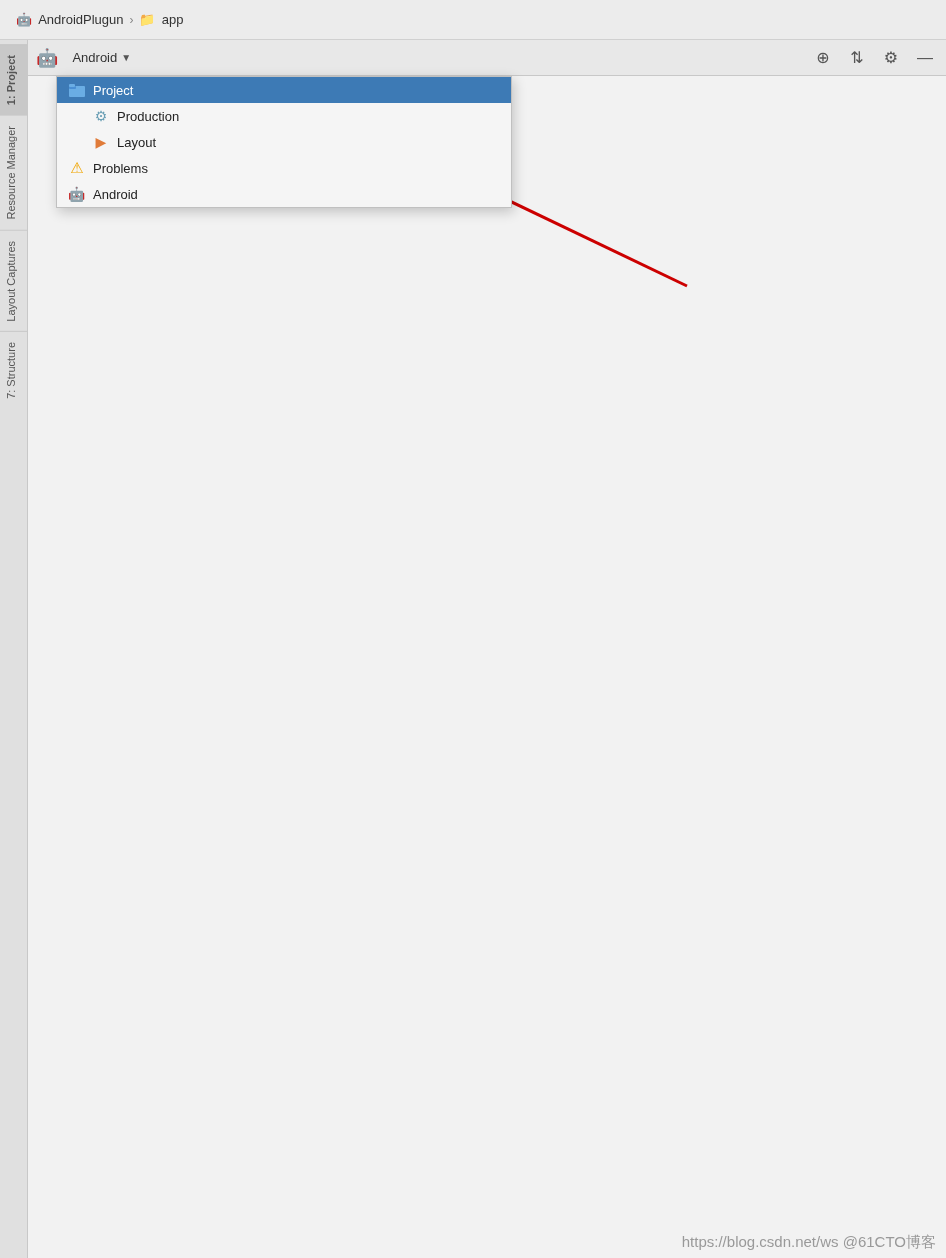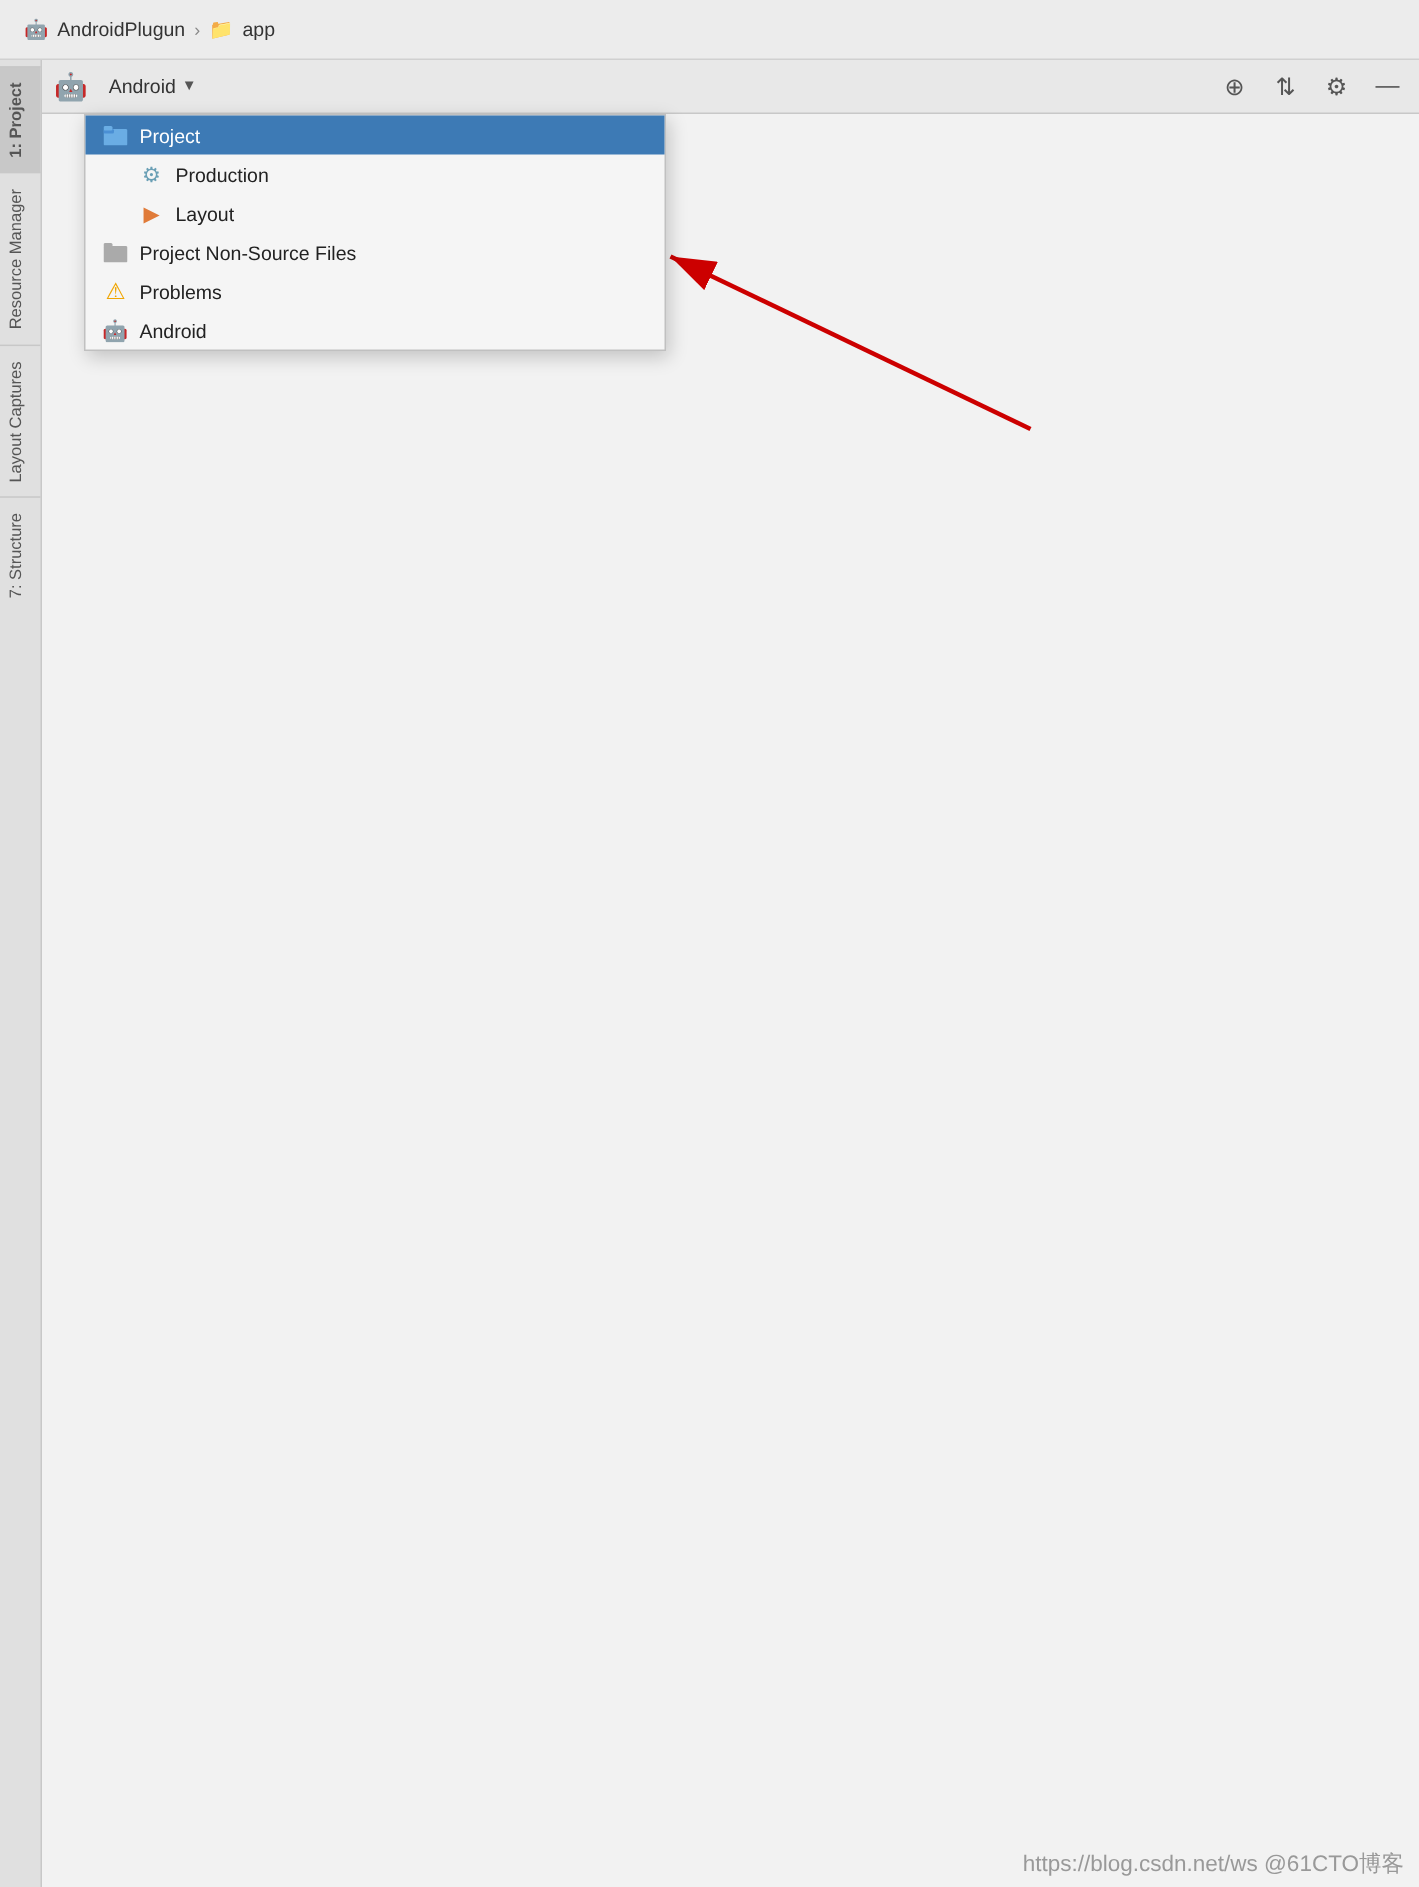--- a/index.html
+++ b/index.html
@@ -117,21 +117,21 @@
       color: #555;
       background: none;
       border: none;
     }
 
     
     .dropdown-menu {
       position: absolute;
       top: 36px;
       left: 28px;
-      width: 388px;
+      width: 456px;
       background: #f5f5f5;
       border: 1px solid #c0c0c0;
       box-shadow: 2px 4px 12px rgba(0,0,0,0.2);
       z-index: 100;
     }
 
     .menu-item {
       display: flex;
       align-items: center;
       gap: 8px;
@@ -263,29 +263,20 @@
         <span class="menu-icon gear-icon-item">⚙</span>
         <span class="menu-item-label">Production</span>
       </div>
 
       <div class="menu-item menu-item-indent">
         <span class="menu-icon tests-icon">▶</span>
         <span class="menu-item-label">Layout</span>
       </div>
 
 
-      <div class="menu-item">
-        <span class="menu-icon folder-gray">
-          <svg width="16" height="14" viewBox="0 0 16 14">
-            <rect x="0" y="3" width="16" height="11" rx="1" fill="#aaa"></rect>
-            <rect x="0" y="1" width="6" height="3" rx="1" fill="#aaa"></rect>
-          </svg>
-        </span>
-        <span class="menu-item-label">Project Non-Source Files</span>
-      </div>
 
       <div class="menu-item">
         <span class="menu-icon warning-icon">⚠</span>
         <span class="menu-item-label">Problems</span>
       </div>
 
       <div class="menu-item">
         <span class="menu-icon android-green">🤖</span>
         <span class="menu-item-label">Android</span>
       </div>

